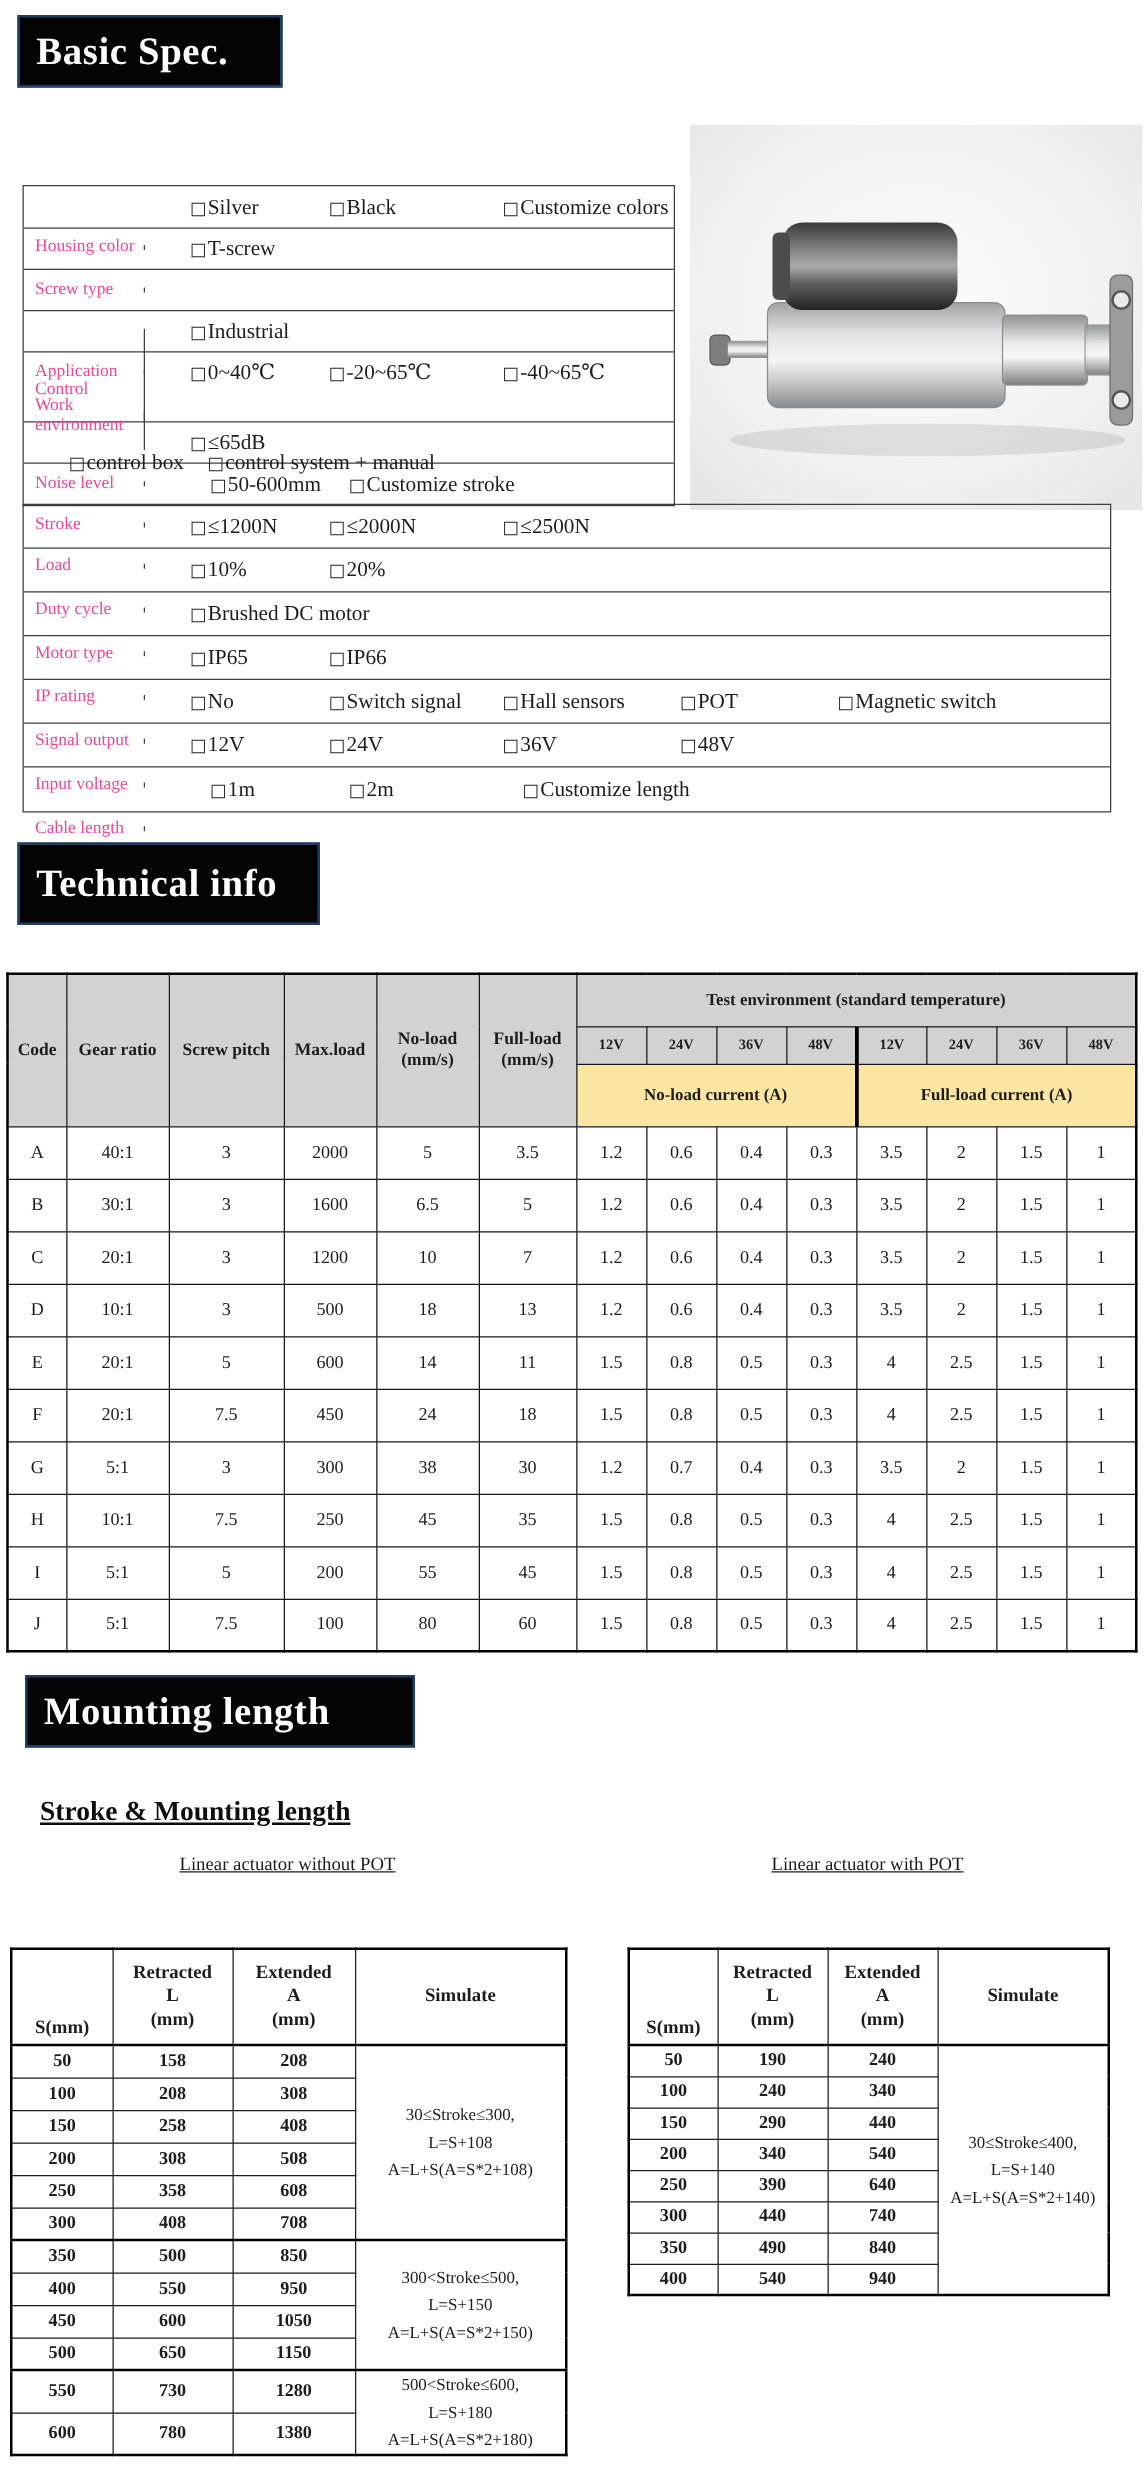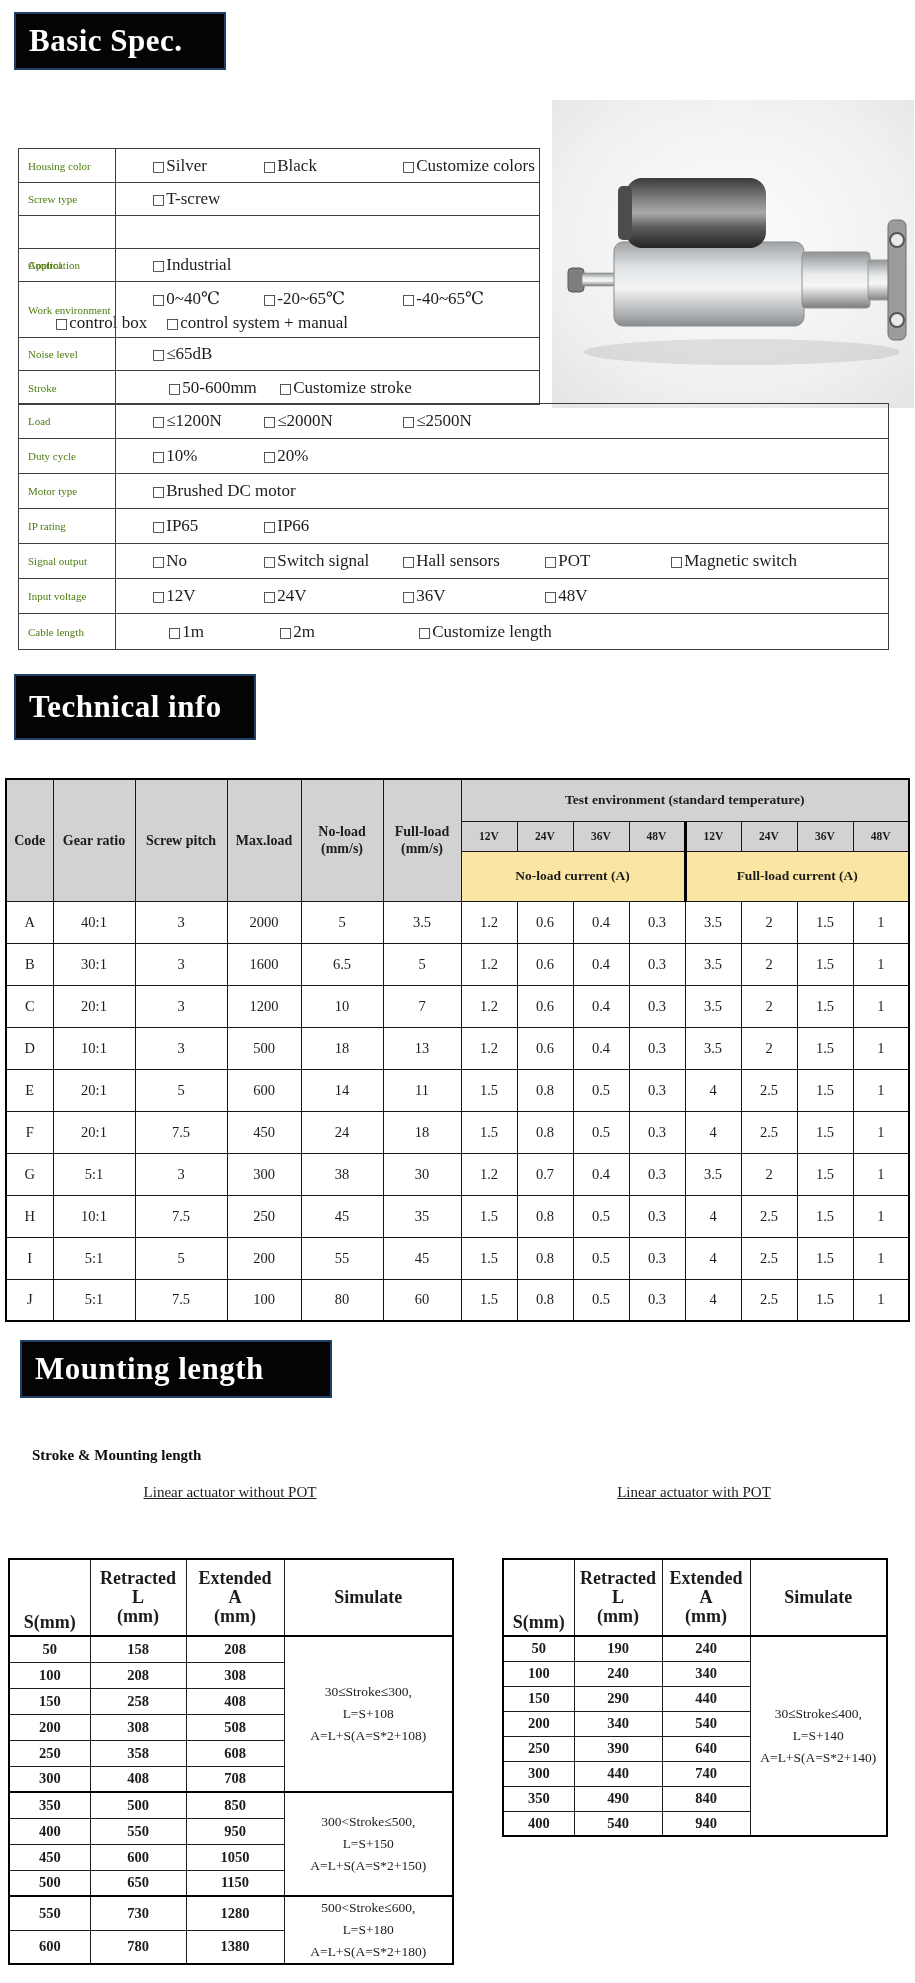--- a/index.html
+++ b/index.html
@@ -21,21 +21,21 @@
   #banner-mount{left:20px;top:1340px;width:312px;height:58px;}
 
   
   .spec-table{position:absolute;left:18px;border:1px solid #3f3f3f;background:transparent;}
   #spec-top{top:148px;width:522px;}
   #spec-bottom{top:403px;width:871px;}
   .spec-row{display:flex;border-bottom:1px solid #3f3f3f;}
   .spec-row:last-child{border-bottom:none;gap:16px;}
   .spec-label{
     width:97px;flex:0 0 97px;border-right:1px solid #3f3f3f;
-    padding:2px 2px 2px 9px;font-size:11px;display:flex;align-items:center;color:#4d7c0f;
+    padding:2px 2px 2px 9px;font-size:14px;display:flex;align-items:center;color:#ec4899;margin-top:47px;
   }
   .spec-opts{flex:1;display:flex;align-items:center;padding-left:36px;font-size:17px;}
   .spec-opts.opts-top{align-items:flex-start;padding-top:6px;}
   .opt{display:inline-flex;align-items:baseline;flex-shrink:0;white-space:nowrap;}
   .opt .cb{font-family:"DejaVu Sans","Liberation Sans",sans-serif;font-size:14px;margin-right:1px;}
   .opt0{width:111px;} .opt1{width:139px;} .opt2{width:142px;} .opt3{width:126px;} .opt4{width:auto;}
 
   
   #product-photo{position:absolute;left:552px;top:100px;width:362px;height:308px;z-index:0;}
 
@@ -48,37 +48,37 @@
   #tech-table thead th{background:#d2d2d2;font-weight:bold;}
   #tech-table .hdr-main{font-size:14px;line-height:17px;}
   #tech-table .hdr-env{font-size:13.5px;height:42px;}
   #tech-table .hdr-volt{font-size:11.5px;height:30px;}
   #tech-table .hdr-cur{background:#fbe5a3;font-size:13.5px;height:50px;}
   #tech-table td{height:42px;font-size:14.5px;}
   #tech-table .divL{border-left:3px solid #000;}
 
   
   #mount-subtitle{
-    position:absolute;left:32px;top:1436px;font-size:15px;font-weight:bold;
-    color:#0d0d12;margin-top:11px;
+    position:absolute;left:32px;top:1436px;font-size:22px;font-weight:bold;
+    text-decoration:underline;color:#0d0d12;
   }
   .stroke-caption{position:absolute;top:1484px;text-align:center;font-size:15px;}
   .stroke-caption span{text-decoration:underline;padding:0 6px;}
   #caption-left{left:8px;width:444px;}
   #caption-right{left:502px;width:384px;}
 
   .stroke-table{
     position:absolute;top:1558px;border-collapse:collapse;table-layout:fixed;
     border:2px solid #000;
   }
   #stroke-left{left:8px;width:444px;}
   #stroke-right{left:502px;width:384px;}
   .stroke-table th,.stroke-table td{border:1px solid #1d1d1d;text-align:center;padding:0;}
   .stroke-table thead th{
-    height:77px;font-size:18px;font-weight:bold;line-height:19px;
+    height:77px;font-size:15px;font-weight:bold;line-height:19px;
     vertical-align:middle;border-bottom:2px solid #000;
   }
   .stroke-table th.h-s{vertical-align:bottom;padding-bottom:3px;}
   .stroke-table td{font-size:14.5px;font-weight:bold;}
   .stroke-table td.sim{font-weight:normal;font-size:13.5px;line-height:22px;}
   .stroke-table tbody.group{border-top:2px solid #000;}
 </style>
 </head>
 <body>
 

